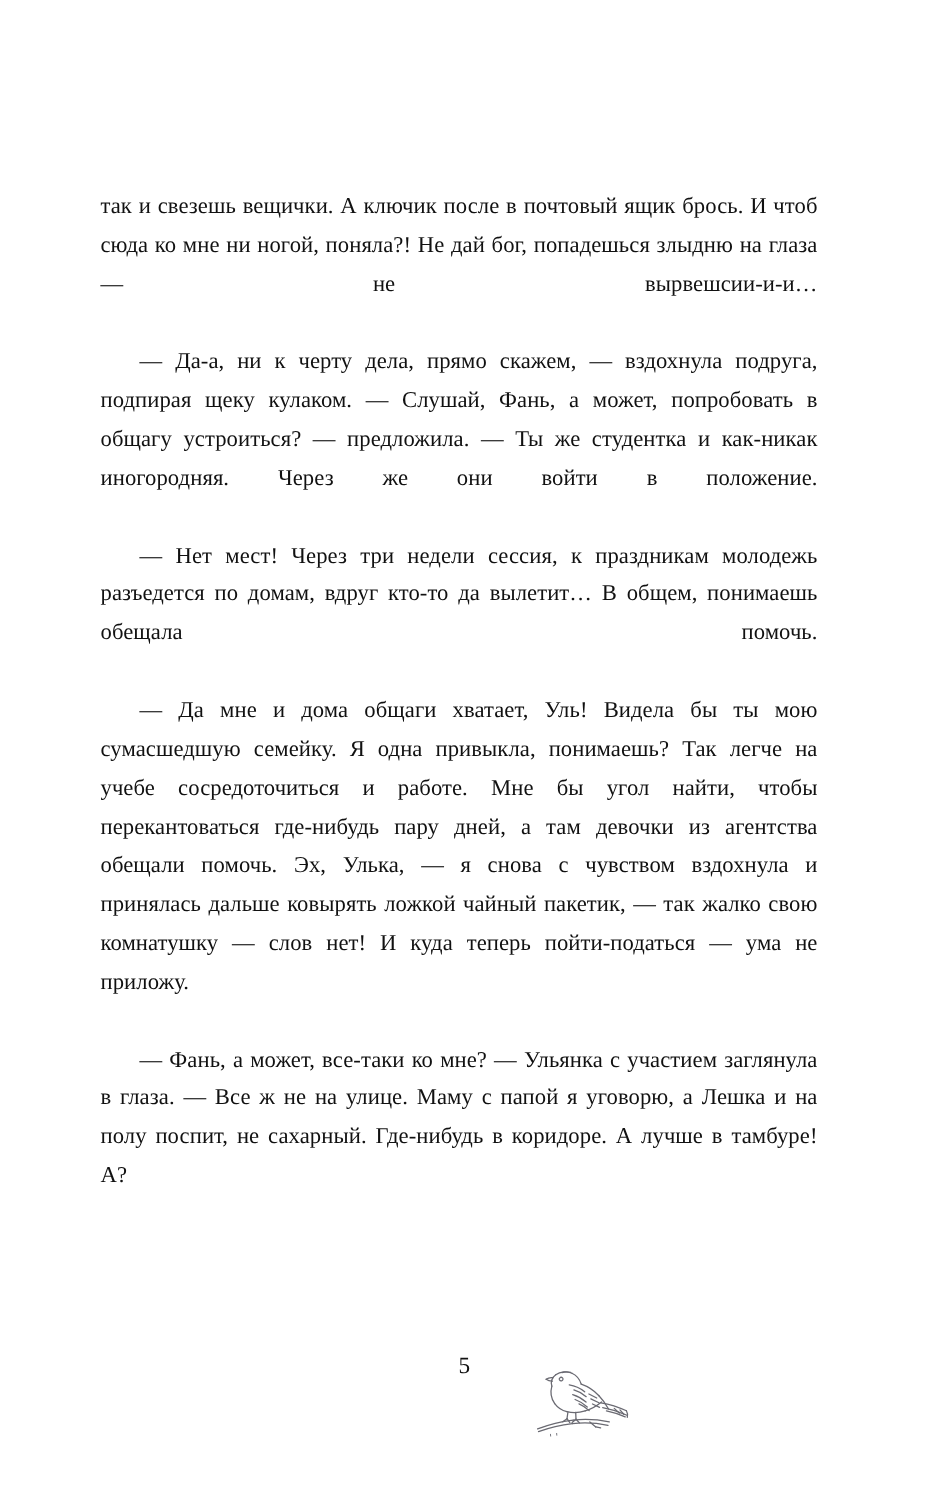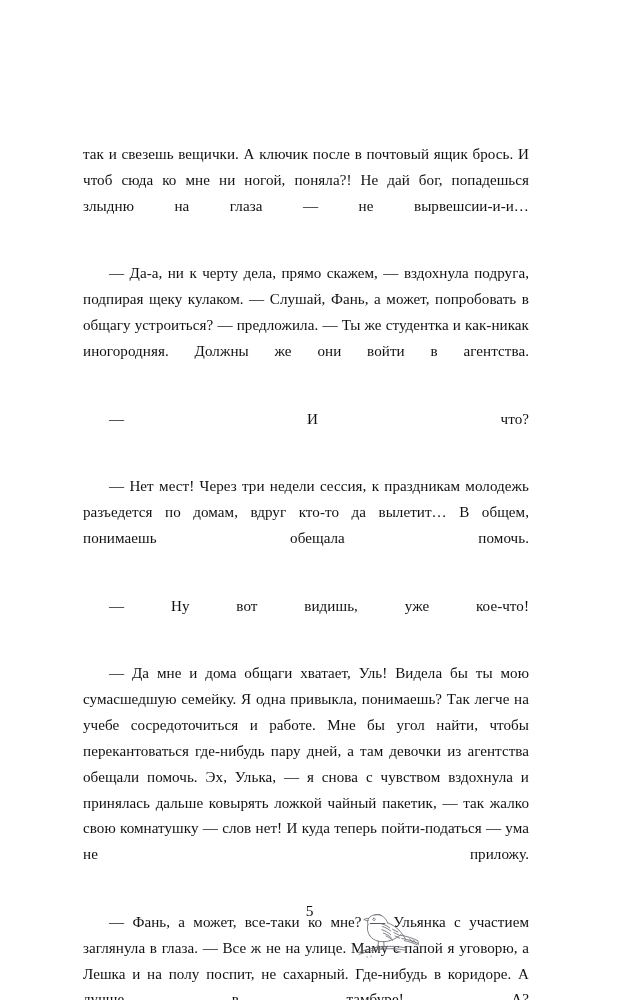--- a/index.html
+++ b/index.html
@@ -23,21 +23,21 @@
   }
 
   #text-block {
     position: absolute;
     left: 67px;
     top: 126px;
     width: 478px;
   }
 
   .para {
-    margin: 16px;
+    margin: 0;
     font-size: 15.1px;
     line-height: 25.85px;
     text-align: justify;
     text-justify: inter-word;
     letter-spacing: 0.05px;
     word-spacing: 0.2px;
     hyphens: manual;
     -webkit-hyphens: manual;
   }
   .para.indent {
@@ -77,24 +77,22 @@
     height: 58px;
   }
 </style>
 </head>
 <body>
 
 <div id="page">
 
   <div id="text-block">
     <p class="para flush">так и свезешь вещички. А ключик после в почтовый ящик брось. И чтоб сюда ко мне ни ногой, поняла?! Не дай бог, попадешься злыдню на глаза — не вырвешсии-и-и…</p>
-    <p class="para indent">— Да-а, ни к черту дела, прямо скажем, — вздохнула подруга, подпирая щеку кулаком. — Слушай, Фань, а может, попробовать в общагу устроиться? — предложила. — Ты же студентка и как-никак иногородняя. Должны же они войти в агентства.</p>
-    <p class="para indent">— И что?</p>
+    <p class="para indent">— Да-а, ни к черту дела, прямо скажем, — вздохнула подруга, подпирая щеку кулаком. — Слушай, Фань, а может, попробовать в общагу устроиться? — предложила. — Ты же студентка и как-никак иногородняя. Через же они войти в положение.</p>
     <p class="para indent">— Нет мест! Через три недели сессия, к праздникам молодежь разъедется по домам, вдруг кто-то да вылетит… В общем, понимаешь обещала помочь.</p>
-    <p class="para indent">— Ну вот видишь, уже кое-что!</p>
     <p class="para indent">— Да мне и дома общаги хватает, Уль! Видела бы ты мою сумасшедшую семейку. Я одна привыкла, понимаешь? Так легче на учебе сосредоточиться и работе. Мне бы угол найти, чтобы перекантоваться где-нибудь пару дней, а там девочки из агентства обещали помочь. Эх, Улька, — я снова с чувством вздохнула и принялась дальше ковырять ложкой чайный пакетик, — так жалко свою комнатушку — слов нет! И куда теперь пойти-податься — ума не приложу.</p>
     <p class="para indent">— Фань, а может, все-таки ко мне? — Ульянка с участием заглянула в глаза. — Все ж не на улице. Маму с папой я уговорю, а Лешка и на полу поспит, не сахарный. Где-нибудь в коридоре. А лучше в тамбуре! А?</p>
 
   </div>
 
   <div id="page-number">5</div>
 
   <div id="ornament">
     <svg viewBox="0 0 104 58" xmlns="http://www.w3.org/2000/svg" fill="none" stroke="#6a6a72" stroke-width="0.85" stroke-linecap="round" stroke-linejoin="round">
 

